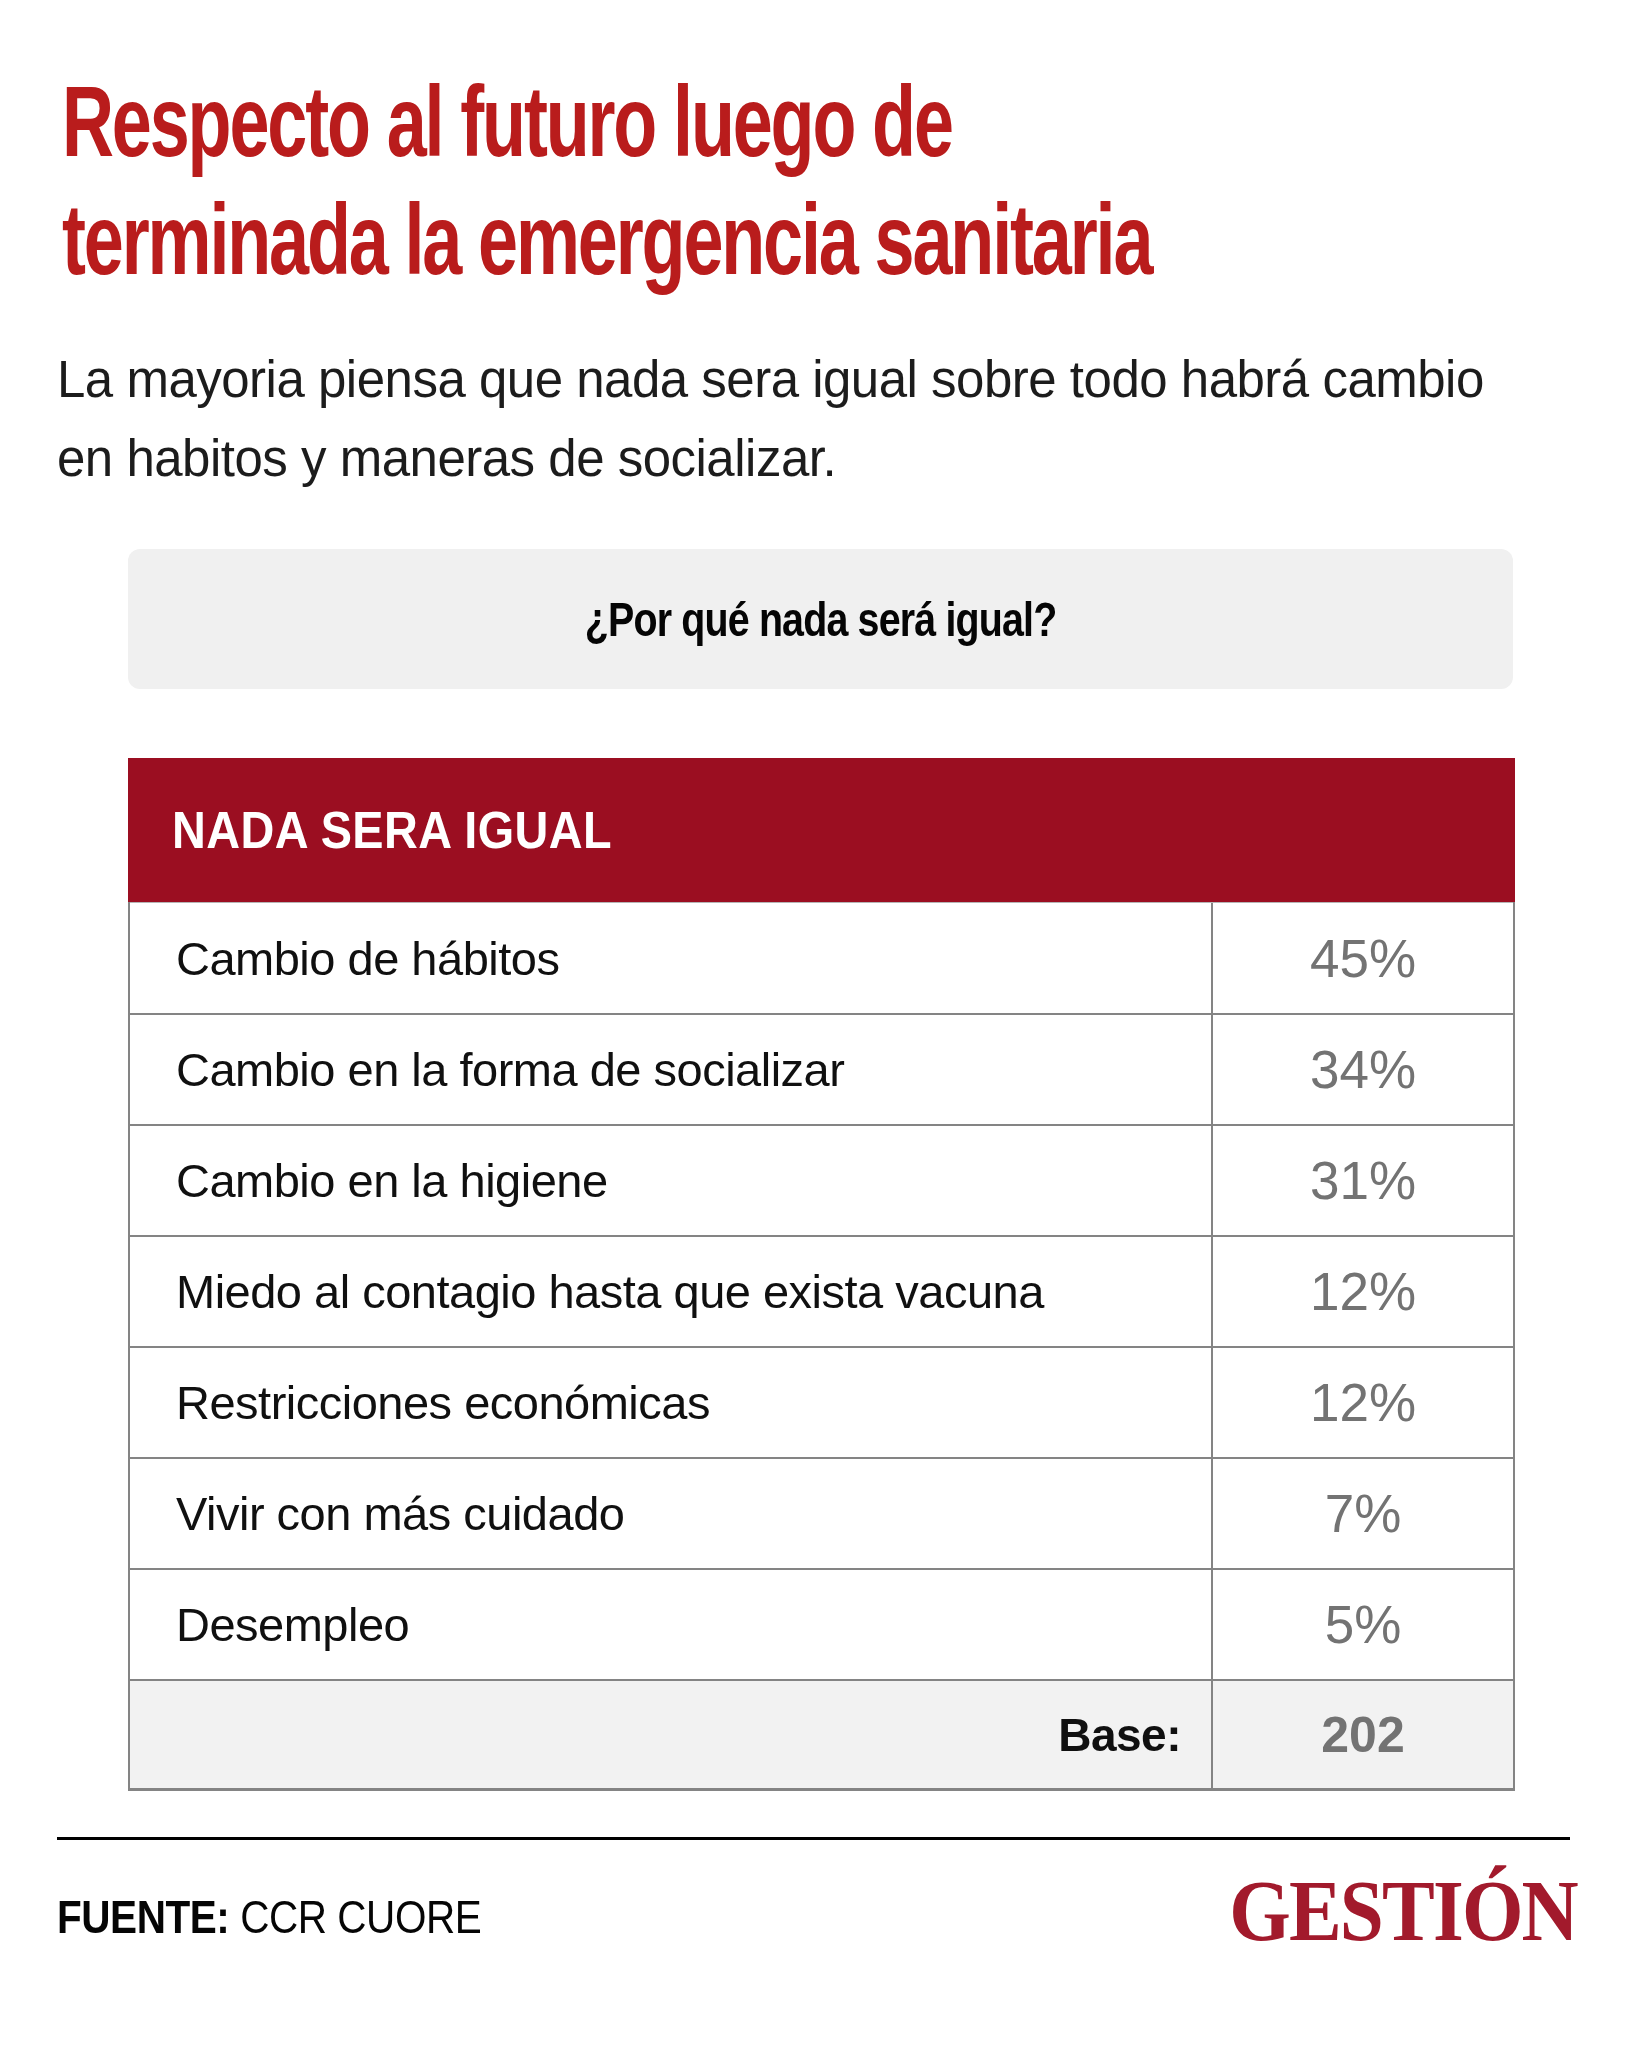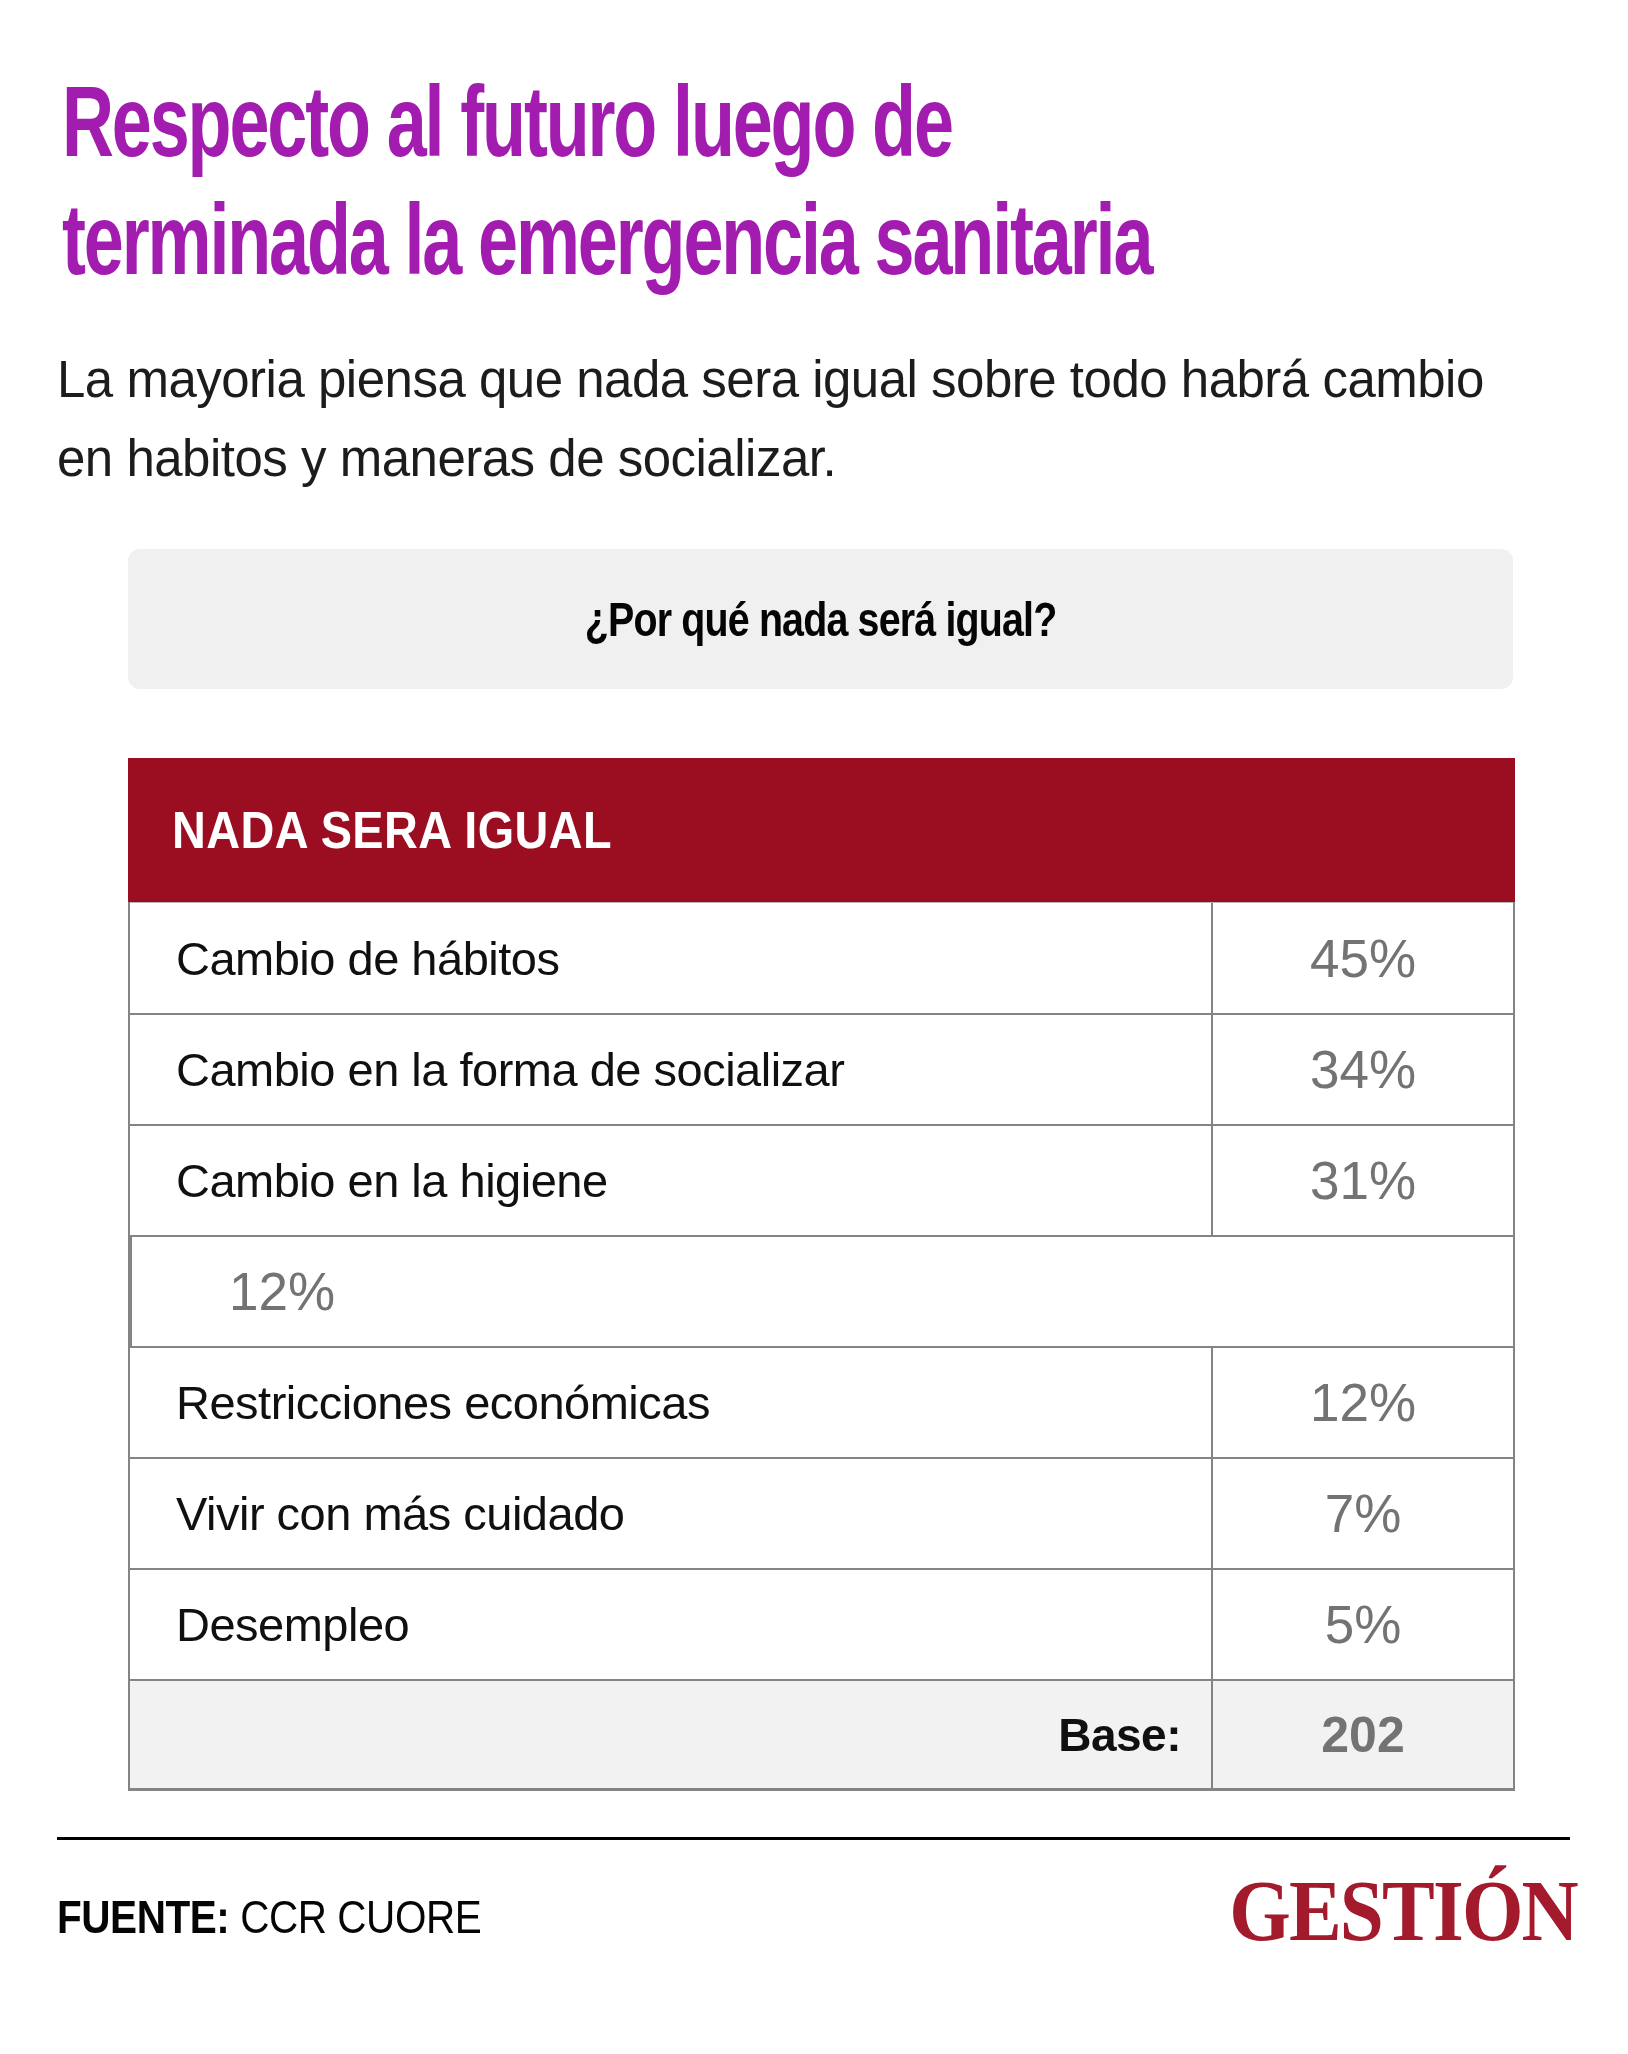--- a/index.html
+++ b/index.html
@@ -13,21 +13,21 @@
   html,body{background:#ffffff;}
   body{
     width:1628px;height:2054px;overflow:hidden;position:relative;
     font-family:"Liberation Sans",sans-serif;color:#0b0b0b;
   }
   .page{padding-top:36px;}
 
   
   .title{
     margin:26px 0 8px 62px;
-    font-size:100px;font-weight:900;letter-spacing:-3px;line-height:118px;color:#a21caf;
+    font-size:100px;font-weight:900;letter-spacing:-3px;line-height:118px;color:#b91c1c;
   }
   .title .line{display:block;white-space:nowrap;transform:scaleX(0.72);transform-origin:0 50%;}
 
   
   .subtitle{
     margin:42px 0 0 57px;width:1470px;
     font-size:51px;line-height:79px;font-weight:400;color:#1c1c1c;letter-spacing:-0.5px;
   }
 
   
@@ -114,20 +114,21 @@
       </div>
       <div class="row">
         <div class="cell-label">Cambio en la forma de socializar</div>
         <div class="cell-value">34%</div>
       </div>
       <div class="row">
         <div class="cell-label">Cambio en la higiene</div>
         <div class="cell-value">31%</div>
       </div>
       <div class="row">
+        <div class="cell-label">Miedo al contagio hasta que exista vacuna</div>
         <div class="cell-value">12%</div>
       </div>
       <div class="row">
         <div class="cell-label">Restricciones económicas</div>
         <div class="cell-value">12%</div>
       </div>
       <div class="row">
         <div class="cell-label">Vivir con más cuidado</div>
         <div class="cell-value">7%</div>
       </div>

